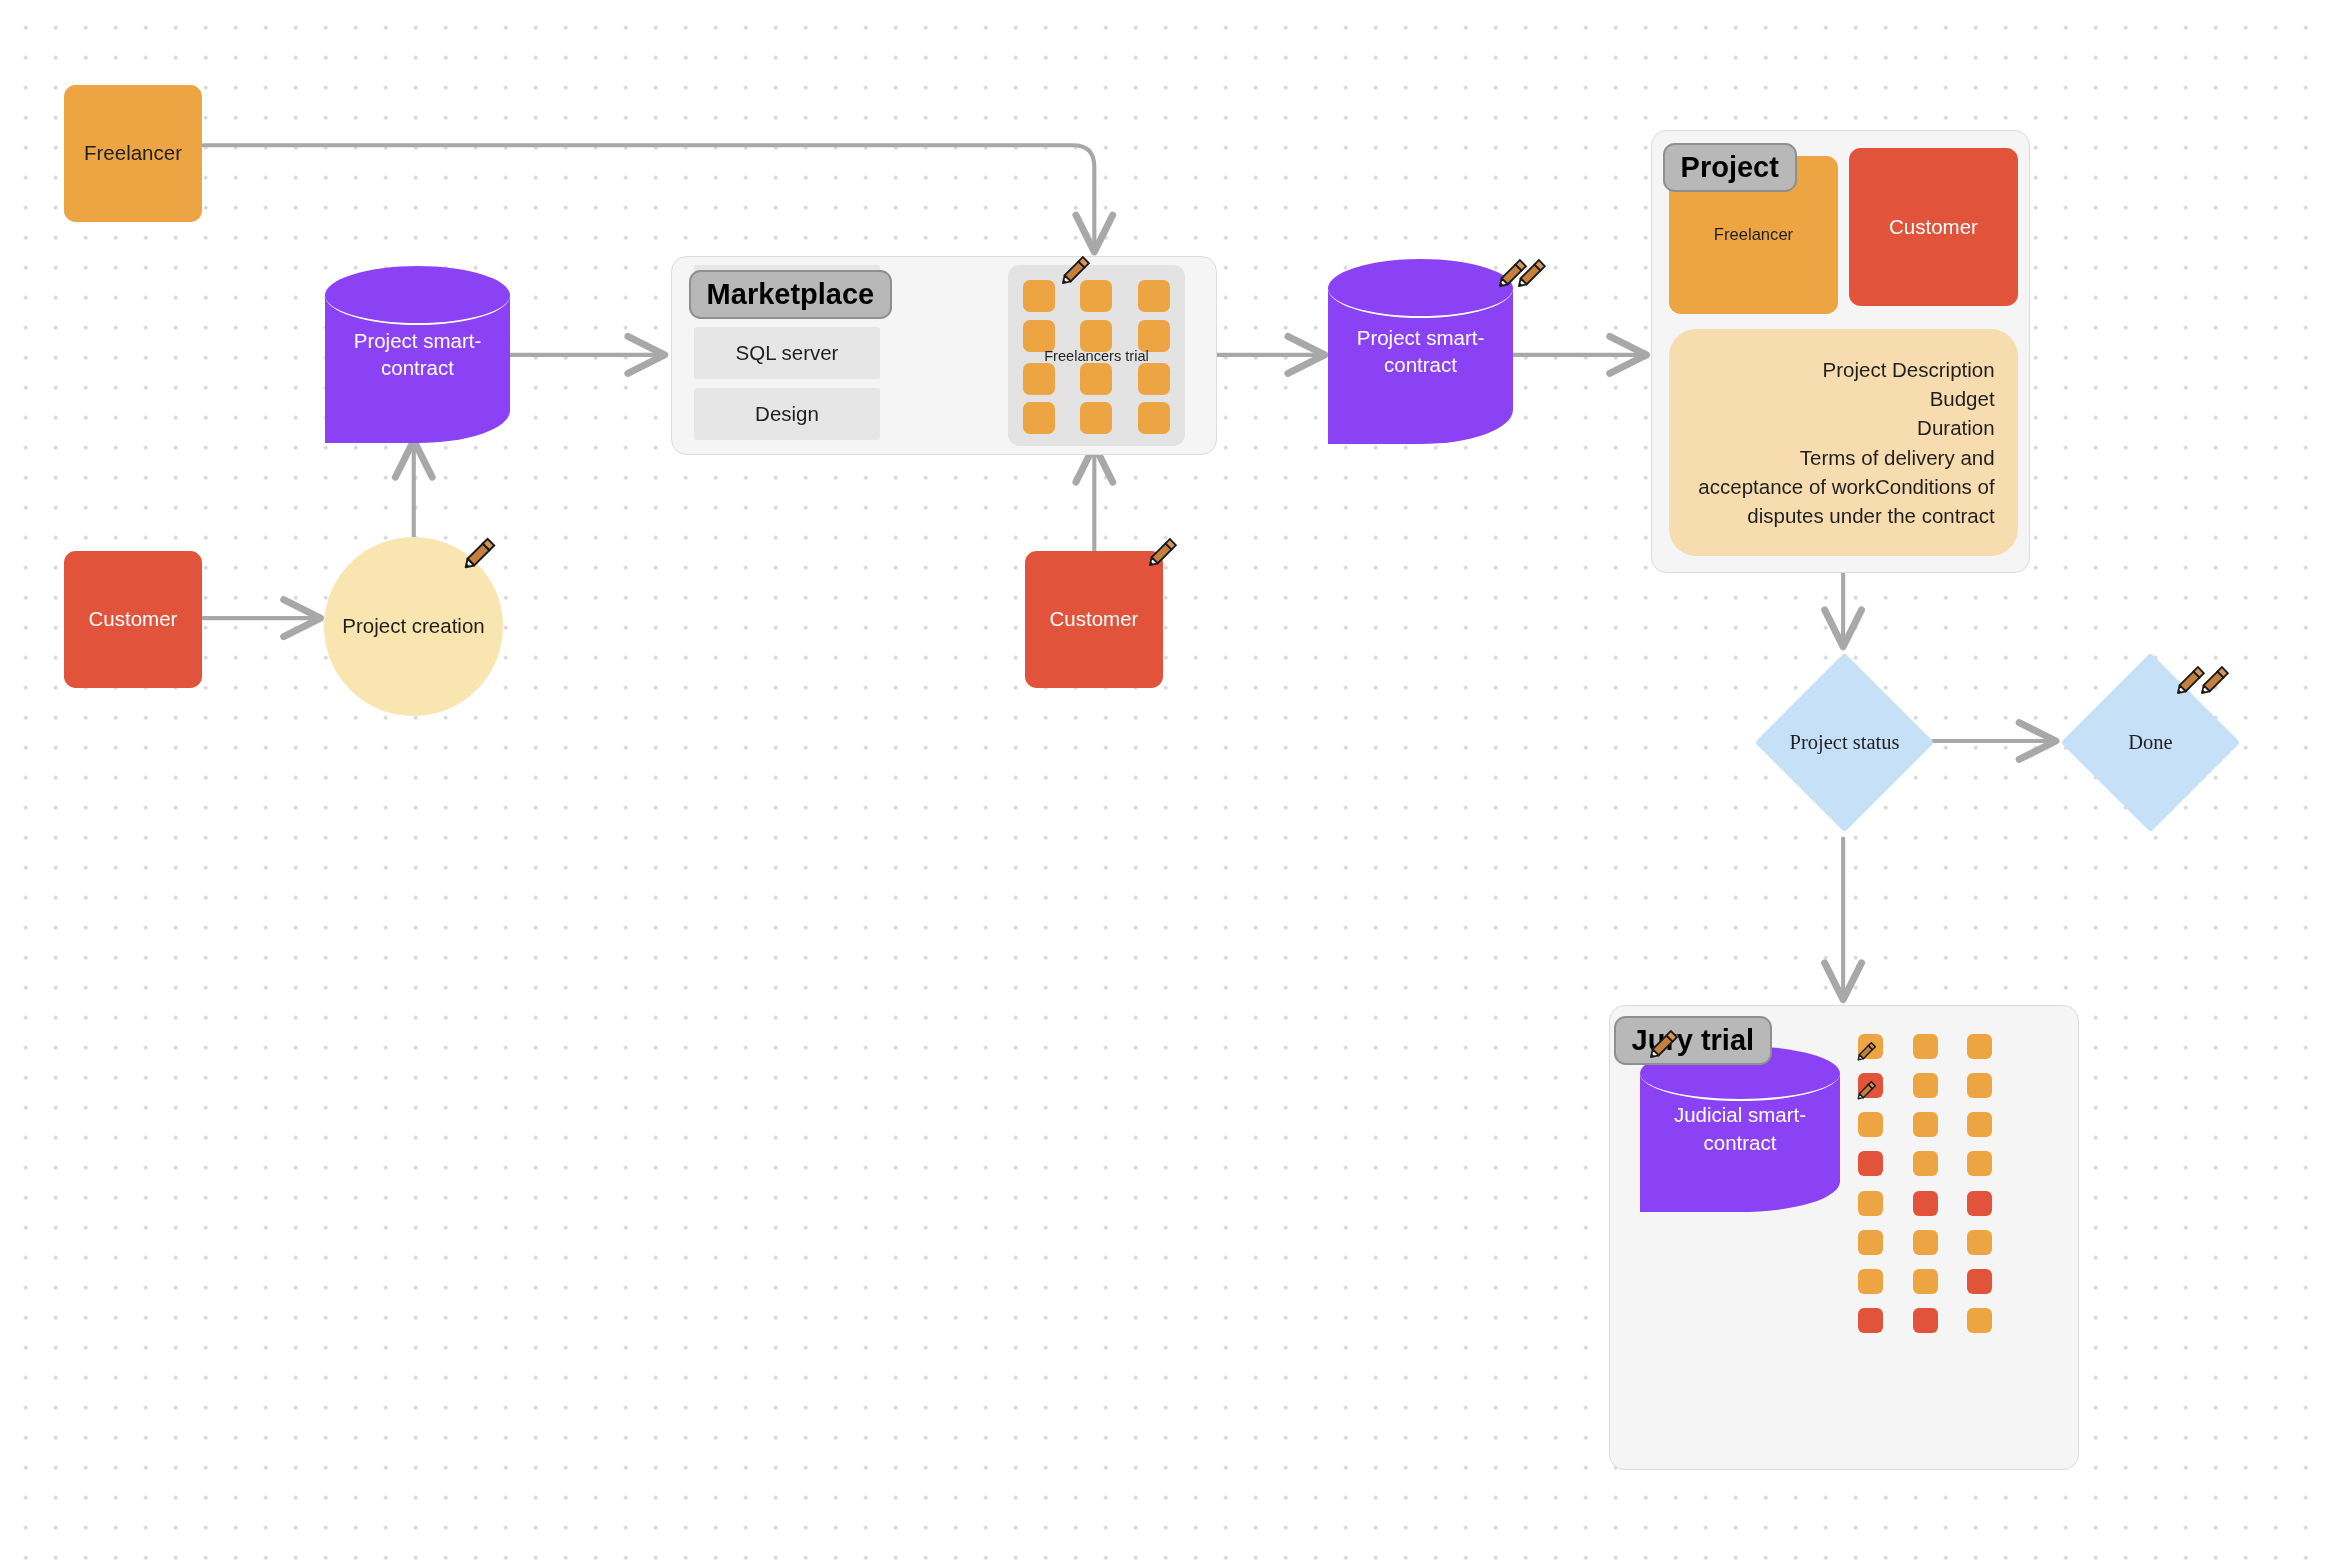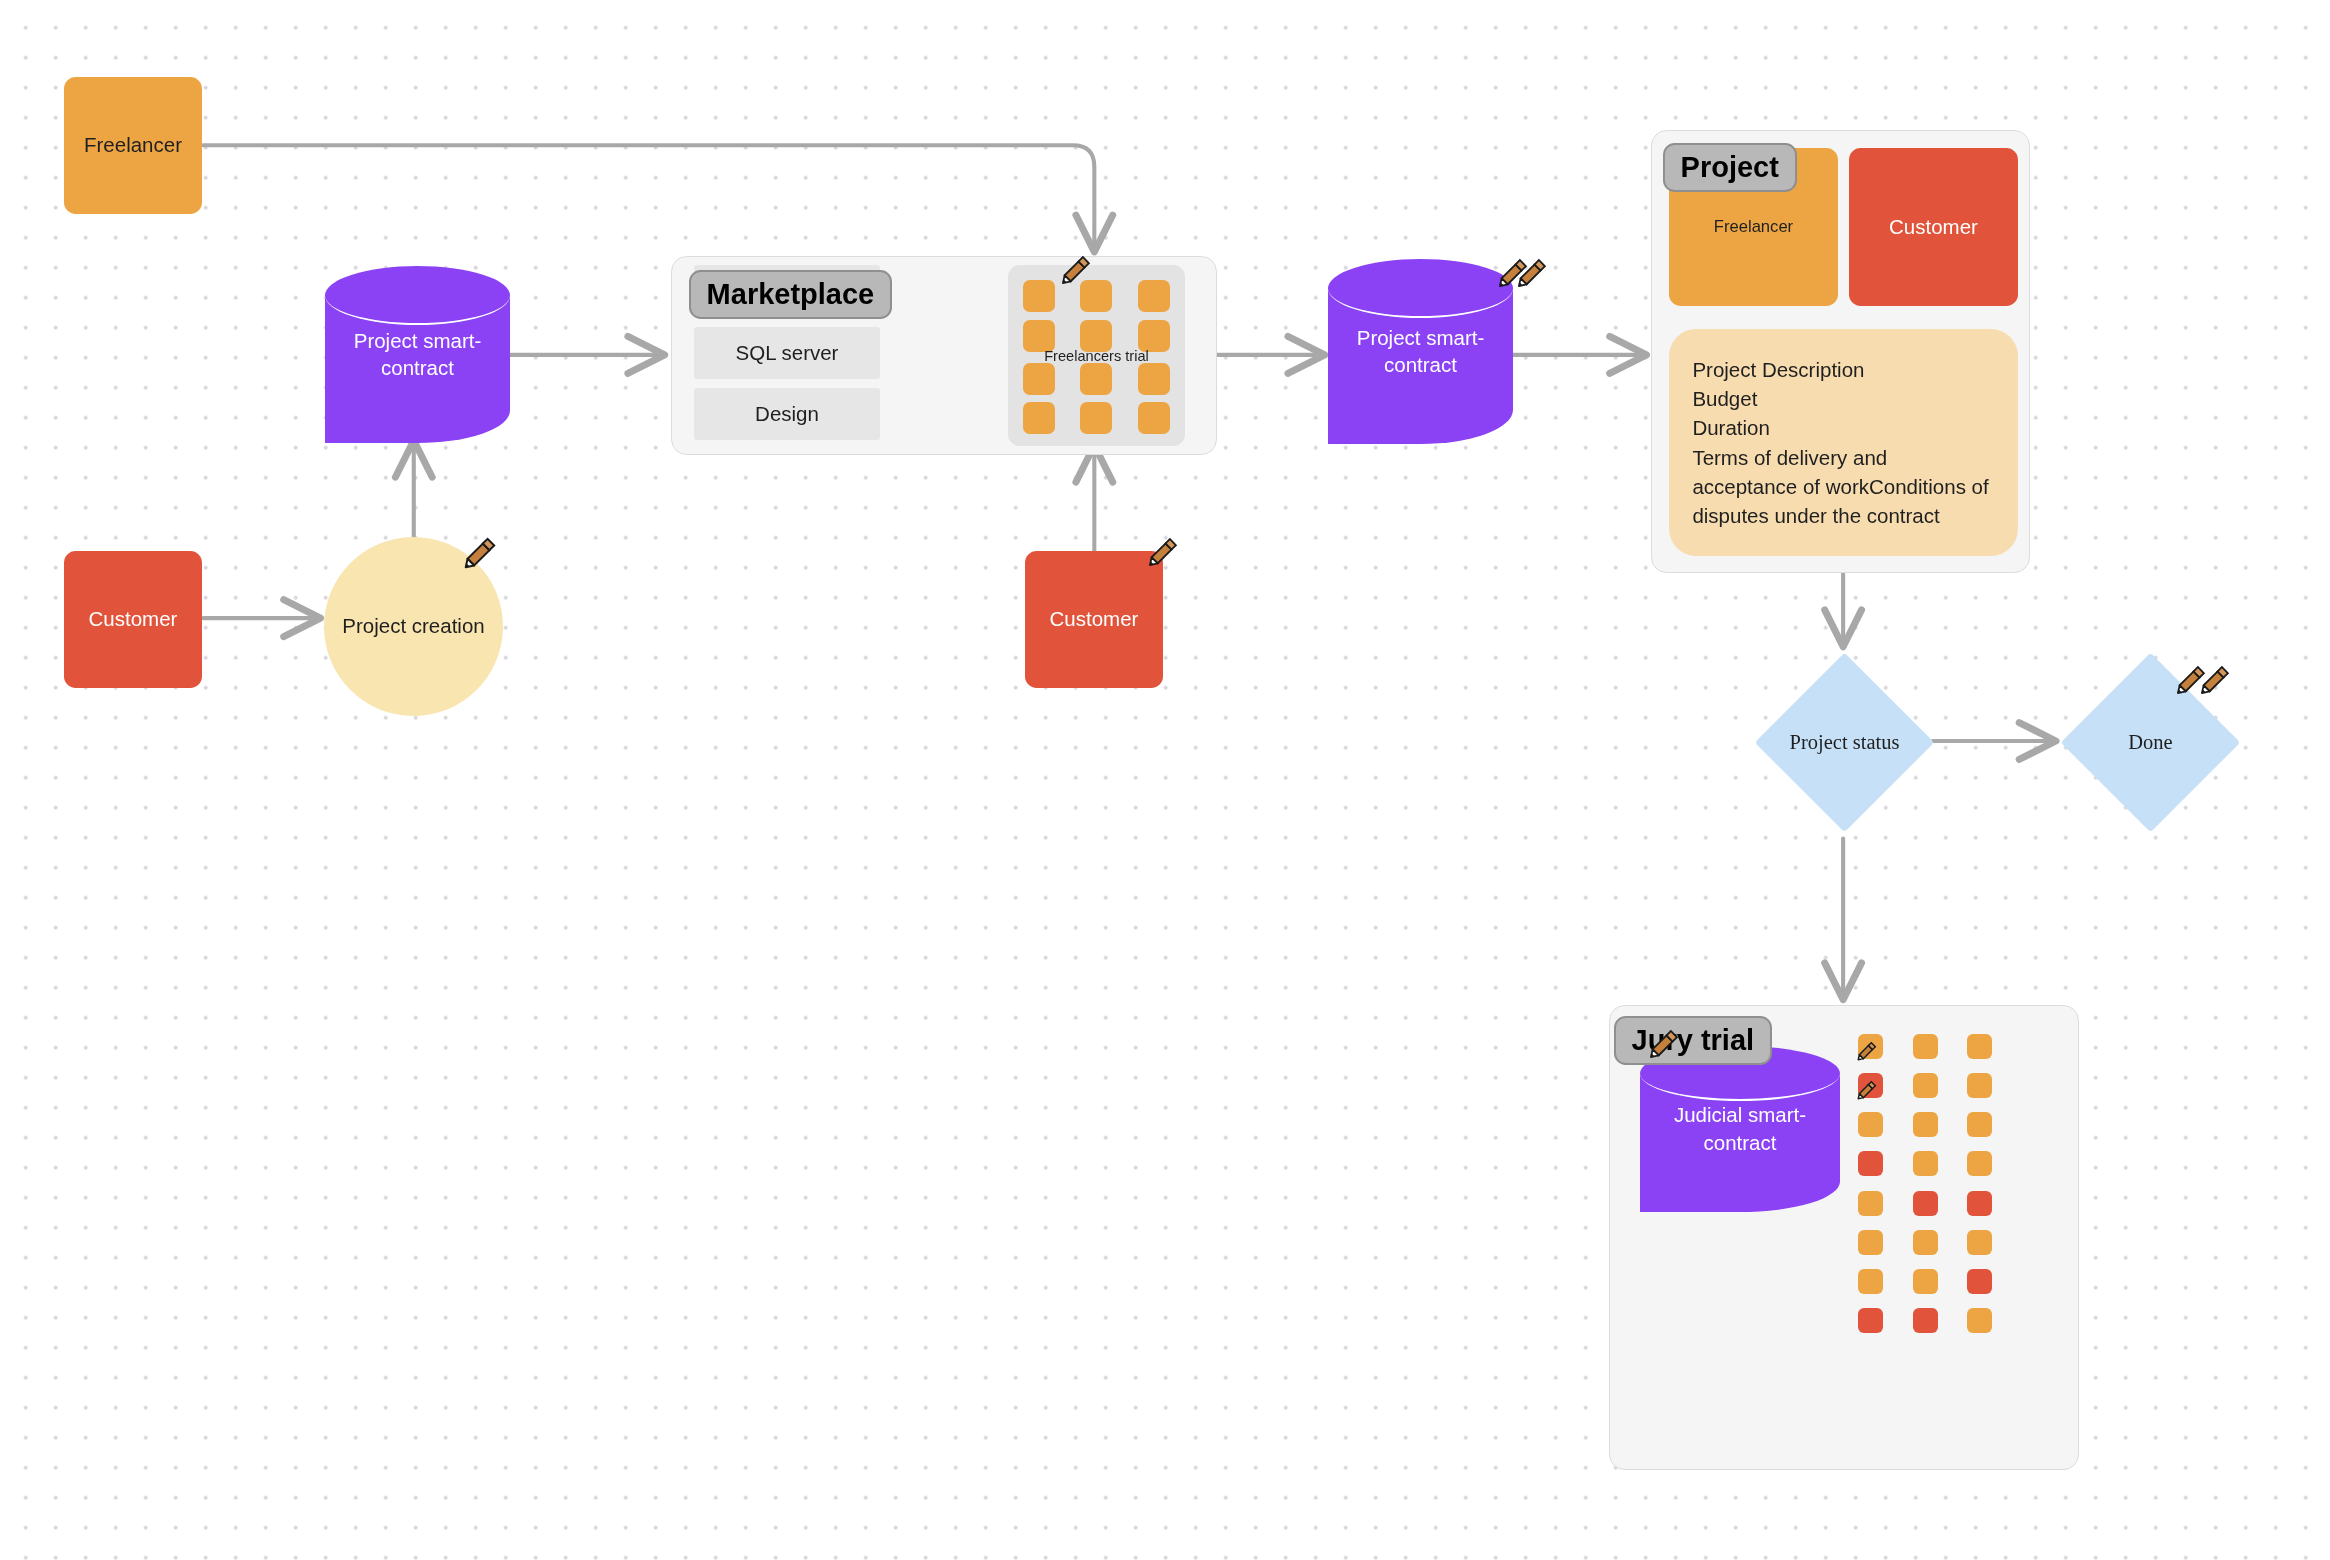--- a/index.html
+++ b/index.html
@@ -22,21 +22,21 @@
   .node{position:absolute;box-sizing:border-box;}
 
   
   .rect{
     border-radius:11.7px;
     display:flex;align-items:center;justify-content:center;
     text-align:center;
     font-size:20.5px;
     line-height:1.3;
   }
-  .orange{background:#eda544;color:#1f1f1f;}
+  .orange{background:#eda544;color:#1f1f1f;margin-top:8px;}
   .red{background:#e1533a;color:#ffffff;}
 
   
   .circle{
     border-radius:50%;
     background:#f8e5b0;
     color:#1f1f1f;
     display:flex;align-items:center;justify-content:center;
     text-align:center;font-size:20.5px;line-height:1.3;
   }
@@ -114,21 +114,21 @@
   .pool-cell{position:absolute;background:#eda544;border-radius:6.8px;}
   .pool-label{
     position:absolute;left:0;right:0;top:50%;transform:translateY(-50%);
     text-align:center;font-size:14.6px;color:#1f1f1f;z-index:4;
   }
 
   
   .panel-desc{
     position:absolute;background:#f7dcb0;border-radius:27px;
     display:flex;align-items:center;justify-content:center;
-    text-align:left;color:#1f1f1f;font-size:20.5px;line-height:1.43;
+    text-align:right;color:#1f1f1f;font-size:20.5px;line-height:1.43;
     padding:0 23.4px;box-sizing:border-box;white-space:pre-line;
   }
 
   
   .jury-cell{position:absolute;border-radius:5.9px;}
 
   
   .pencil{position:absolute;z-index:20;pointer-events:none;}
 </style>
 </head>

